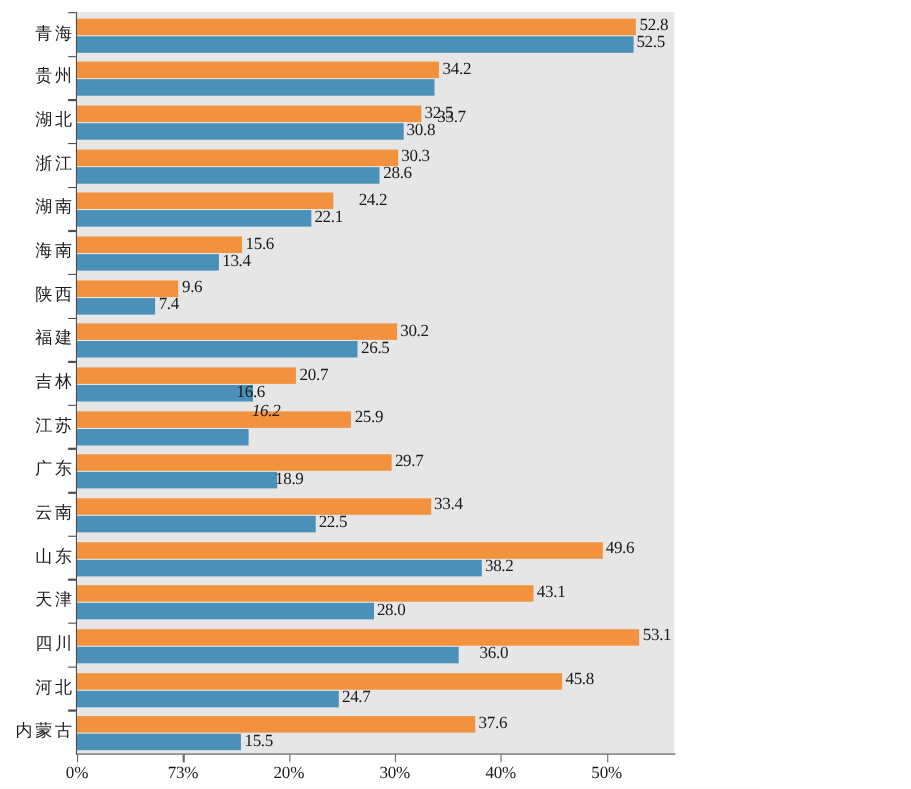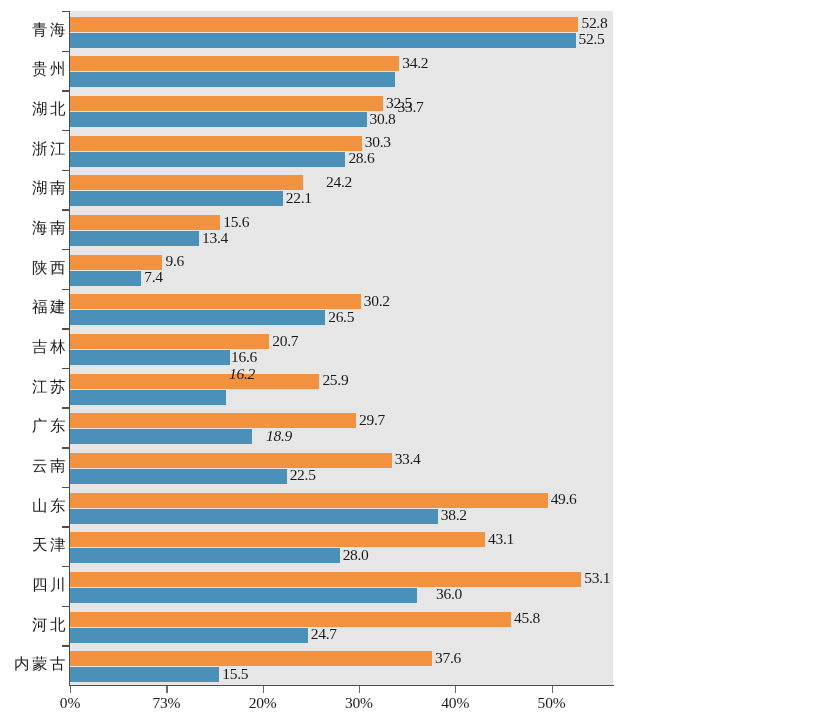--- a/index.html
+++ b/index.html
@@ -225,29 +225,29 @@
       <div class="bar-label" style="left: 165.448px; top: 252.206px; text-align: center;">9.6</div>
       <div class="bar s1" style="top: 270.706px; width: 71.262px;"></div>
       <div class="bar-label" style="left: 144.262px; top: 268.206px;">7.4</div>
       <div class="bar s0" style="top: 294.353px; width: 290.826px;"></div>
       <div class="bar-label" style="left: 363.826px; top: 291.853px;">30.2</div>
       <div class="bar s1" style="top: 310.353px; width: 255.195px;"></div>
       <div class="bar-label" style="left: 328.195px; top: 307.853px;">26.5</div>
       <div class="bar s0" style="top: 334px; width: 199.341px;"></div>
       <div class="bar-label" style="left: 272.341px; top: 331.5px;">20.7</div>
       <div class="bar s1" style="top: 350px; width: 159.858px;"></div>
-      <div class="bar-label" style="left: 231px; top: 347.5px;">16.6</div>
+      <div class="bar-label" style="left: 215px; top: 347.5px;">16.6</div>
       <div class="bar s0" style="top: 373.647px; width: 249.417px;"></div>
       <div class="bar-label" style="left: 322.417px; top: 371.147px;">25.9</div>
       <div class="bar s1" style="top: 389.647px; width: 156.006px;"></div>
       <div class="bar-label" style="left: 229.006px; top: 365px; font-style: italic;">16.2</div>
       <div class="bar s0" style="top: 413.294px; width: 286.011px;"></div>
       <div class="bar-label" style="left: 359.011px; top: 410.794px;">29.7</div>
       <div class="bar s1" style="top: 429.294px; width: 182.007px;"></div>
-      <div class="bar-label" style="left: 266px; top: 426.794px; font-style: italic;">18.9</div>
+      <div class="bar-label" style="left: 250px; top: 426.794px;">18.9</div>
       <div class="bar s0" style="top: 452.941px; width: 321.642px;"></div>
       <div class="bar-label" style="left: 394.642px; top: 450.441px;">33.4</div>
       <div class="bar s1" style="top: 468.941px; width: 216.675px;"></div>
       <div class="bar-label" style="left: 289.675px; top: 466.441px;">22.5</div>
       <div class="bar s0" style="top: 492.588px; width: 477.648px;"></div>
       <div class="bar-label" style="left: 550.648px; top: 490.088px;">49.6</div>
       <div class="bar s1" style="top: 508.588px; width: 367.866px;"></div>
       <div class="bar-label" style="left: 440.866px; top: 506.088px;">38.2</div>
       <div class="bar s0" style="top: 532.235px; width: 415.053px;"></div>
       <div class="bar-label" style="left: 488.053px; top: 529.735px;">43.1</div>

